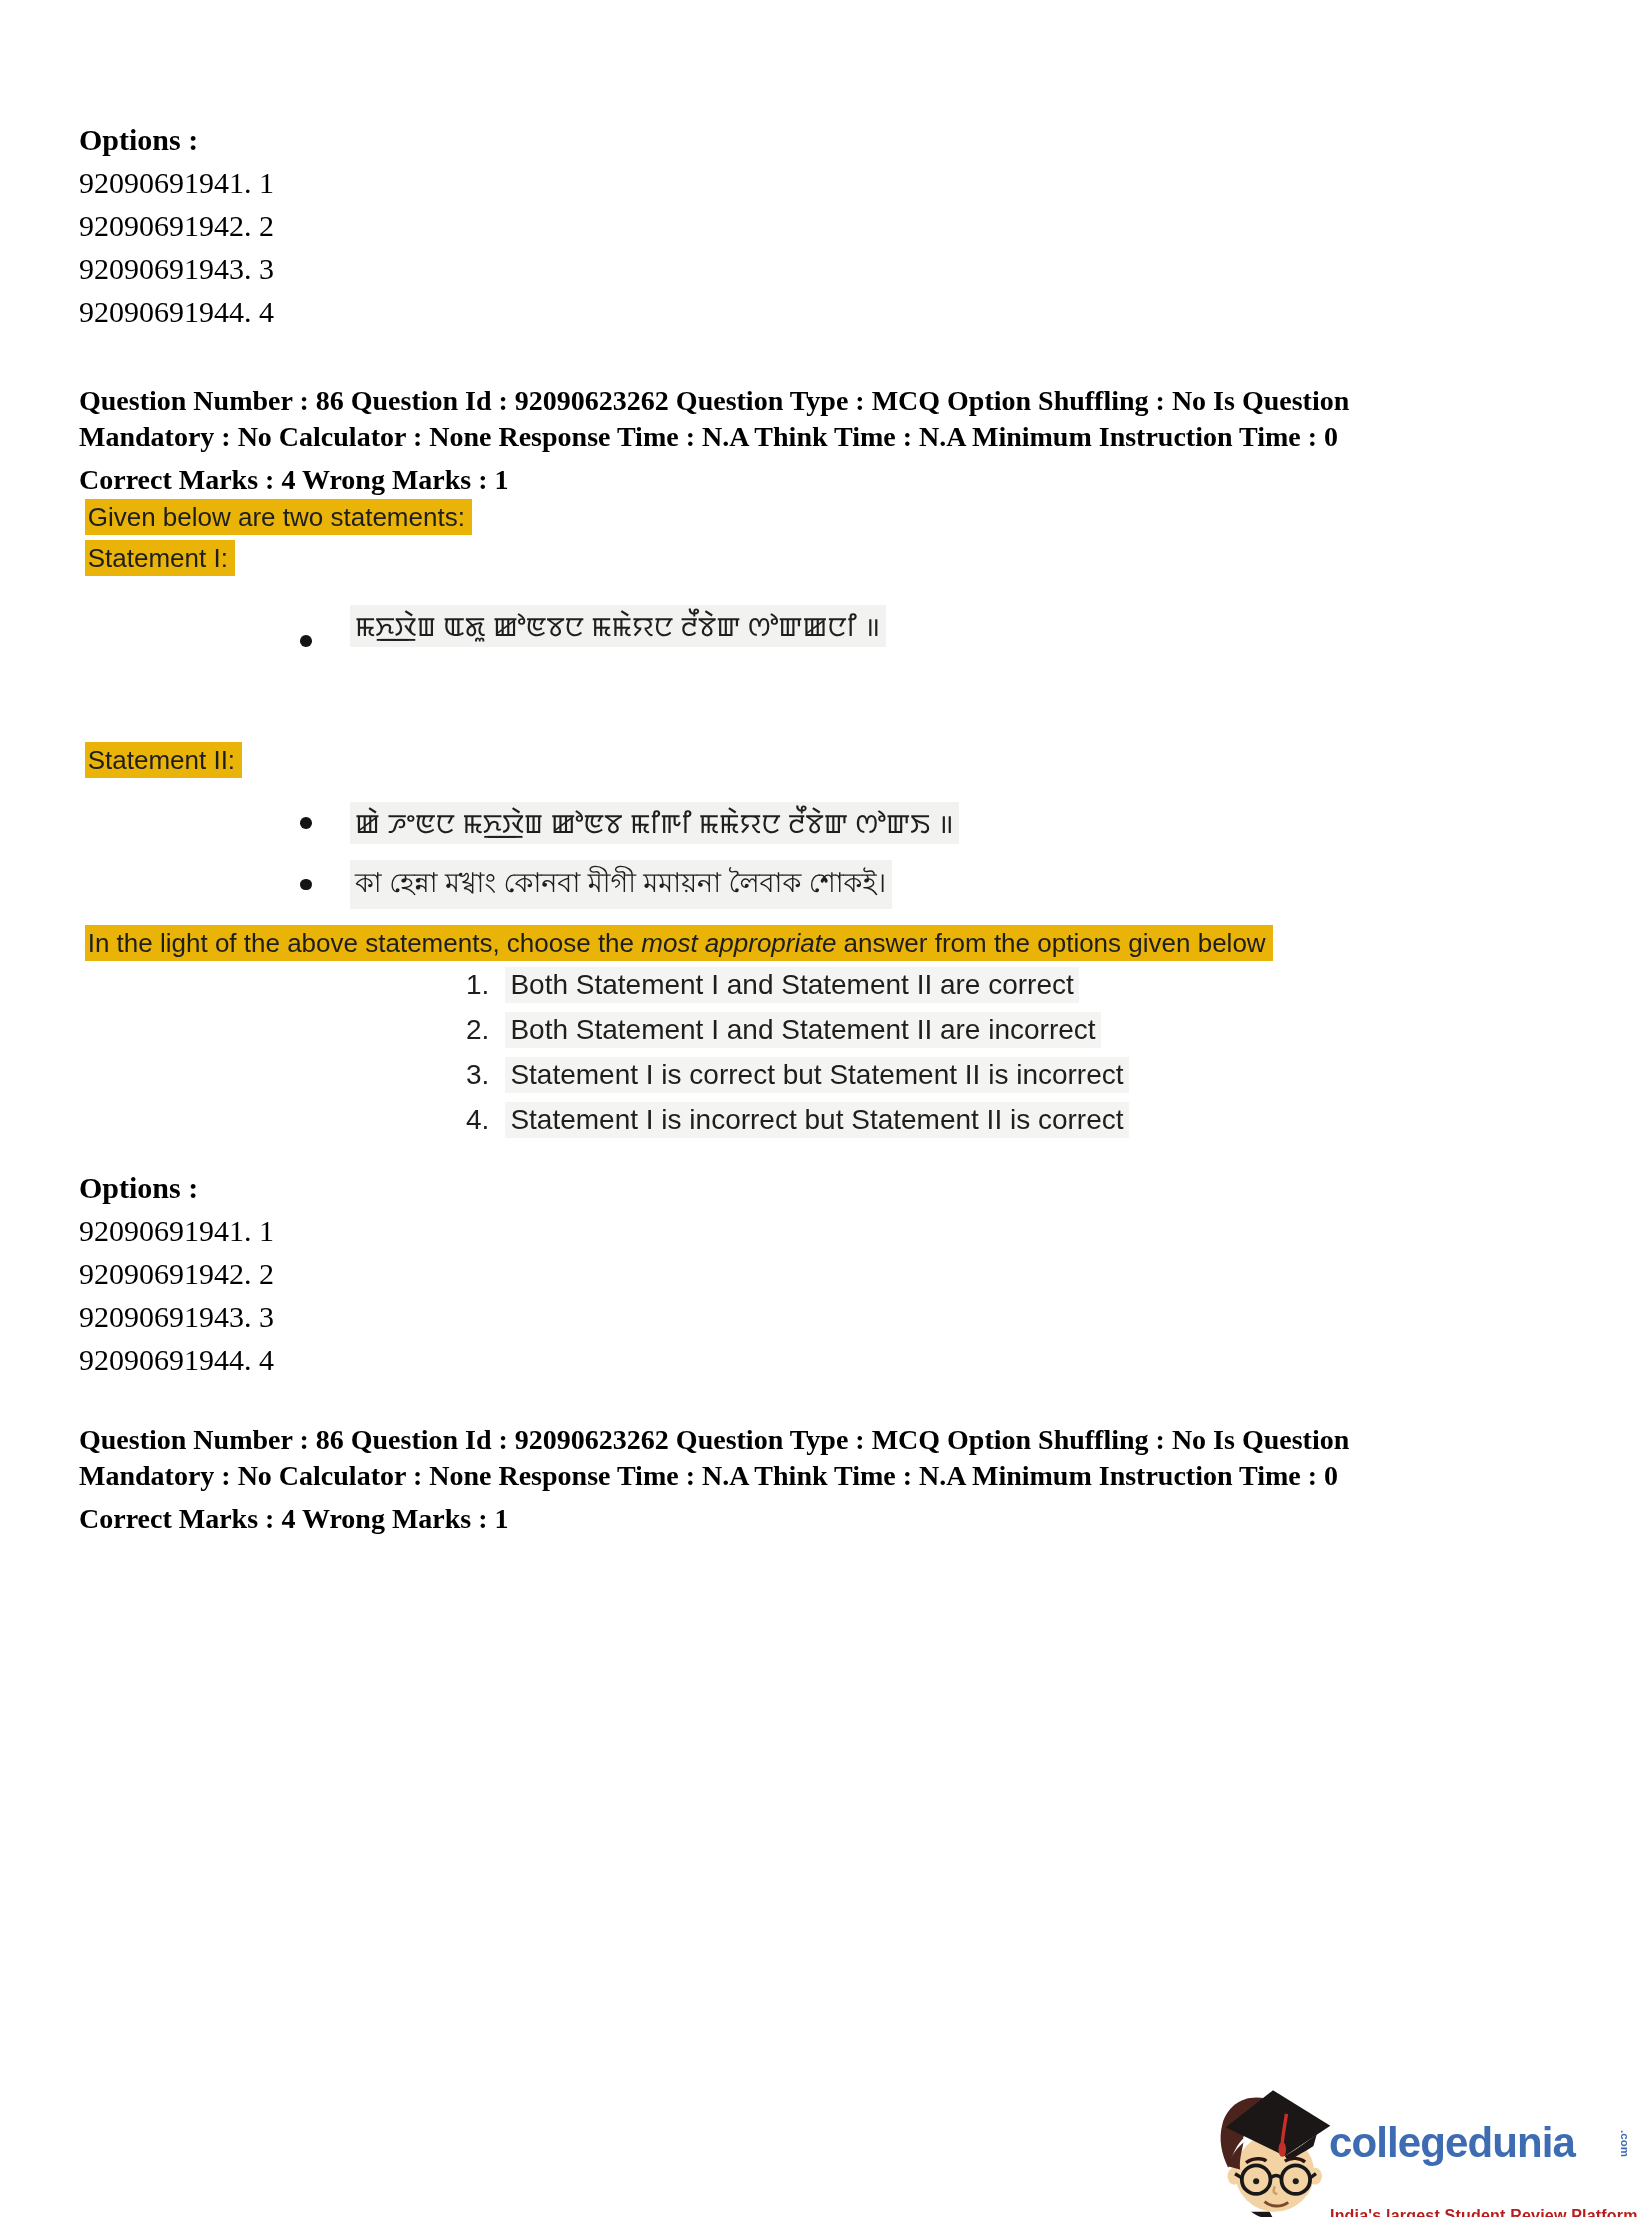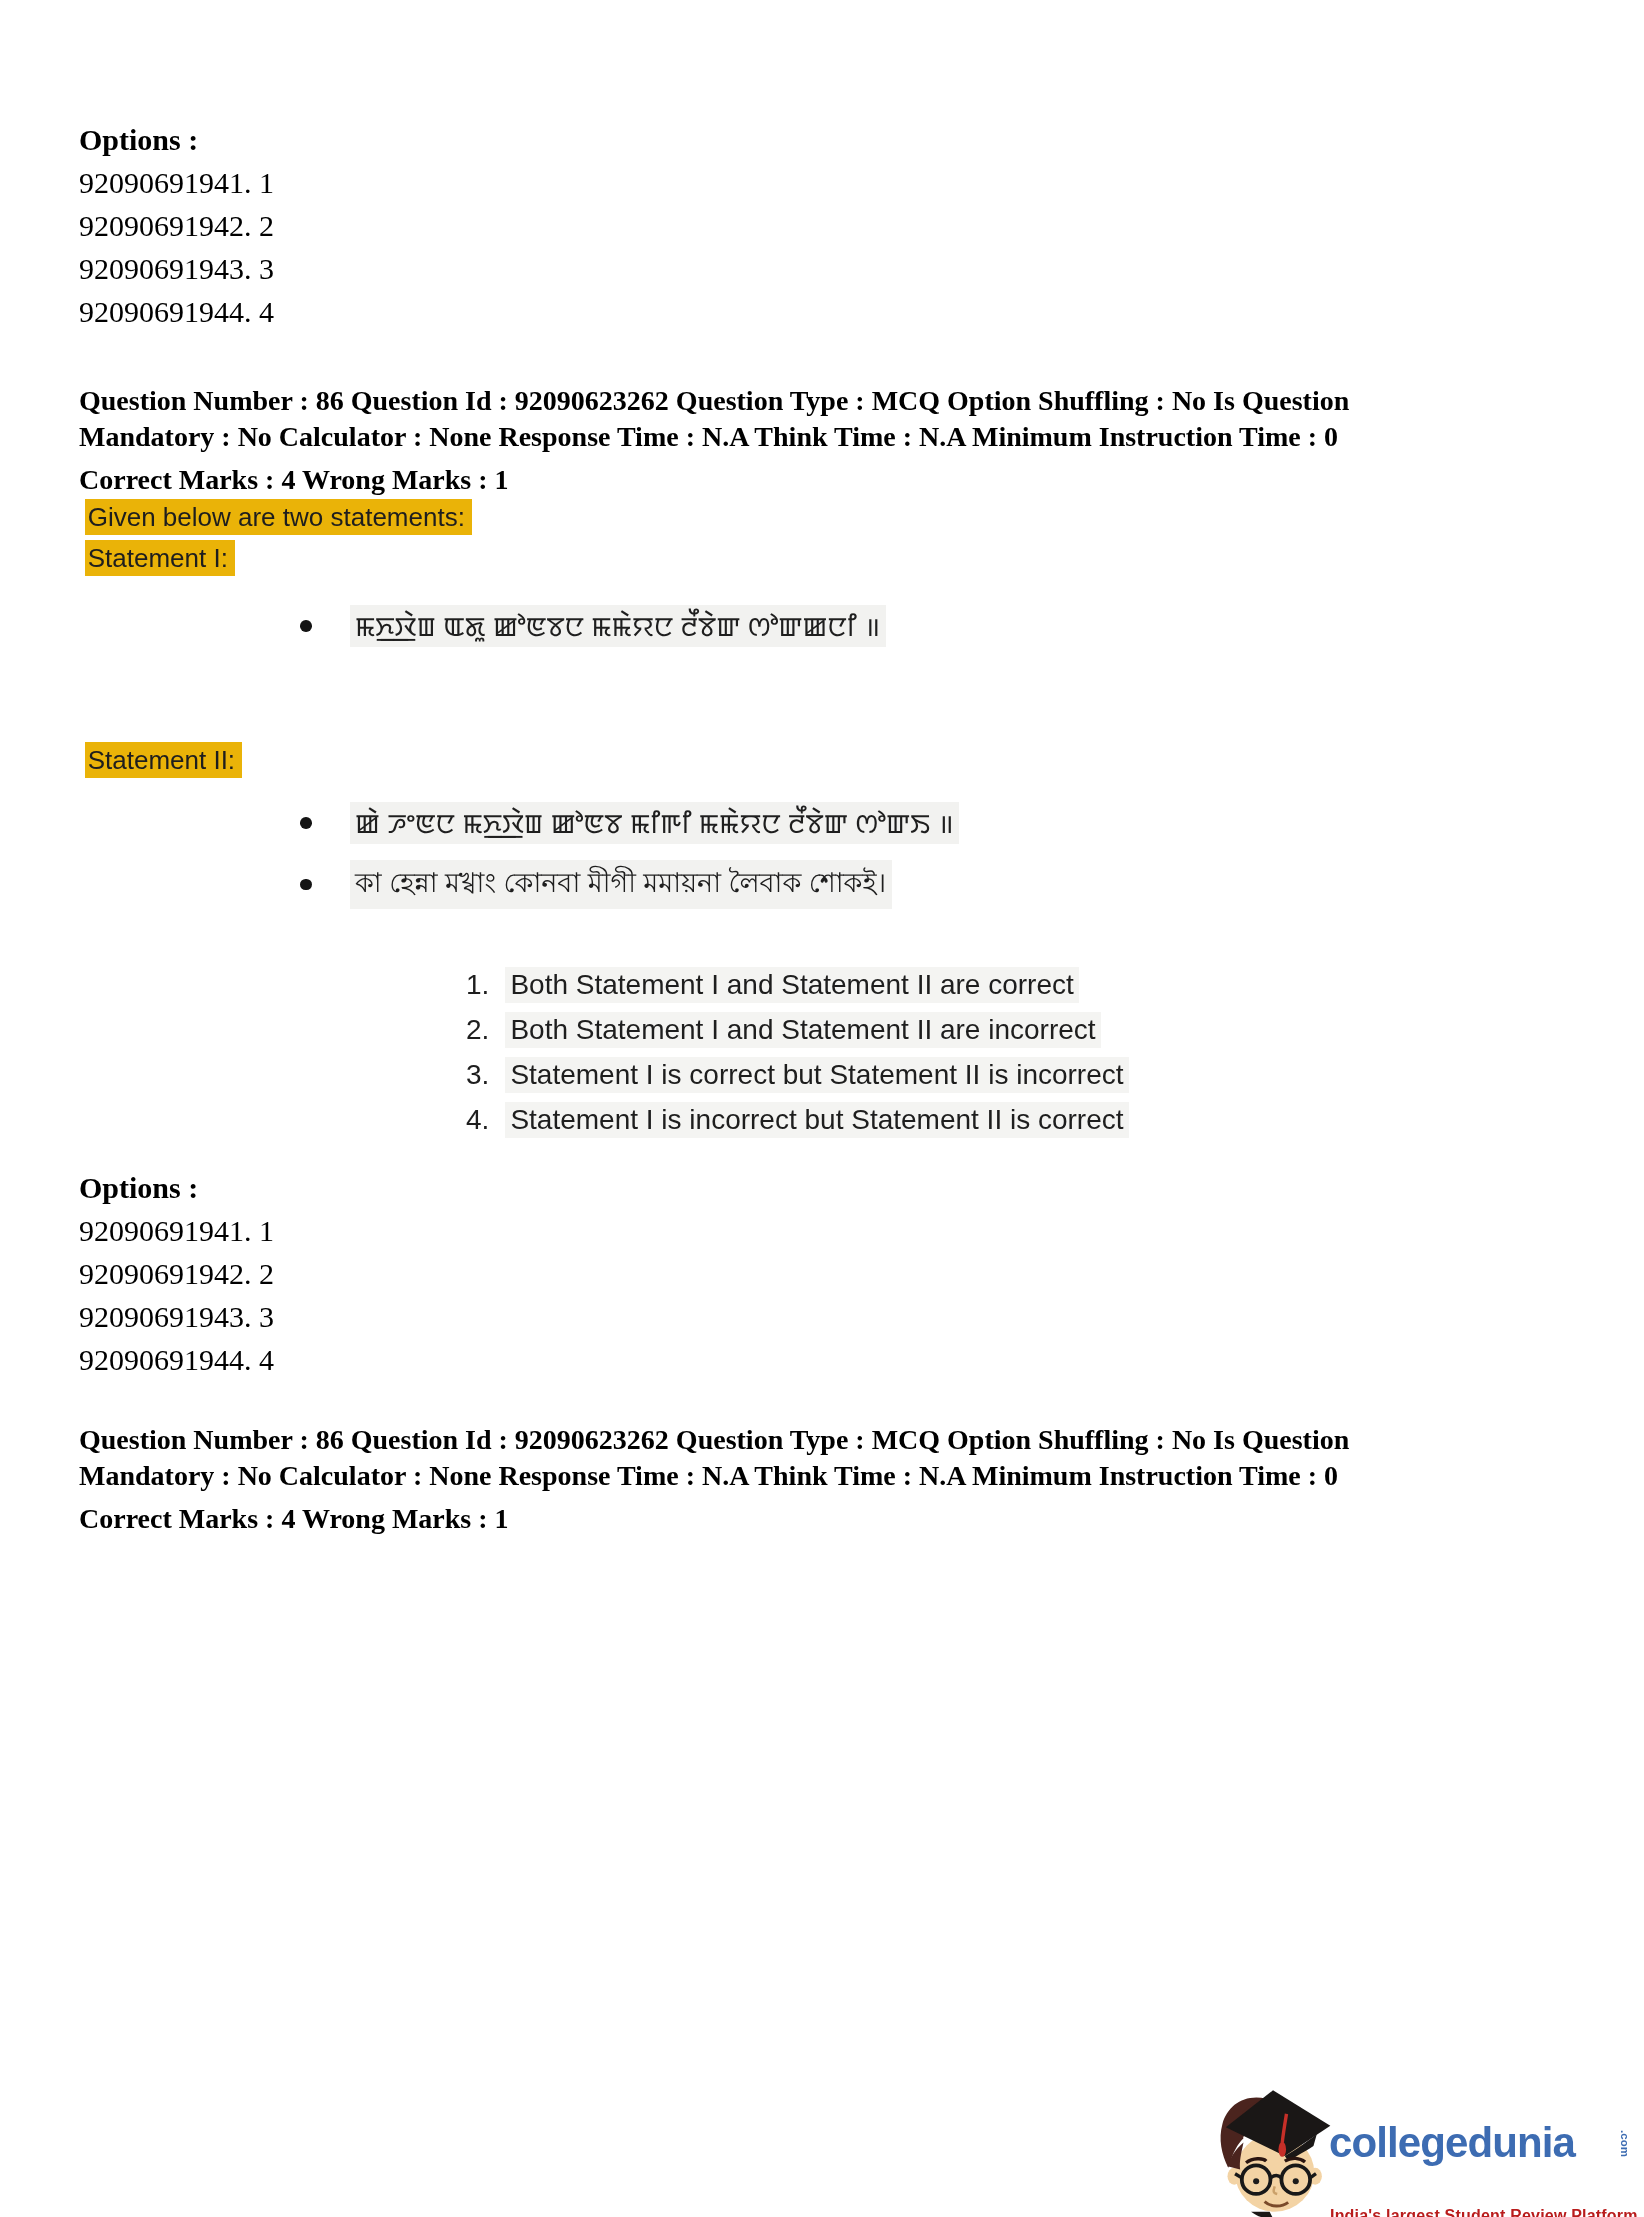--- a/index.html
+++ b/index.html
@@ -82,40 +82,43 @@
   </div>
 
   <div class="scan-line scan" style="top:502px; left:85px;">
     <span class="scan-wash">Given below are two statements:</span>
   </div>
 
   <div class="scan-line scan" style="top:543px; left:85px;">
     <span class="scan-wash">Statement I:</span>
   </div>
 
-  <div class="bullet-row scan" style="top:605px;">
+  <div class="bullet-row scan" style="top:605px;align-items:flex-end;">
     <span class="bullet-dot"></span>
     <span class="bullet-text">ꯃꯈ꯭ꯋꯥꯡ ꯑꯗꯨ ꯀꯣꯟꯕꯅ ꯃꯃꯥꯌꯅ ꯂꯩꯕꯥꯛ ꯁꯣꯛꯀꯅꯤ ॥</span>
   </div>
 
 
   <div class="scan-line scan" style="top:745px; left:85px;">
     <span class="scan-wash">Statement II:</span>
   </div>
 
   <div class="bullet-row scan" style="top:802px;">
     <span class="bullet-dot"></span>
     <span class="bullet-text">ꯀꯥ ꯍꯦꯟꯅ ꯃꯈ꯭ꯋꯥꯡ ꯀꯣꯟꯕ ꯃꯤꯒꯤ ꯃꯃꯥꯌꯅ ꯂꯩꯕꯥꯛ ꯁꯣꯛꯏ ॥</span>
   </div>
 
   <div class="bullet-row scan" style="top:860px;">
     <span class="bullet-dot"></span>
     <span class="bullet-text">কা হেন্না মখ্বাং কোনবা মীগী মমায়না লৈবাক শোকই।</span>
   </div>
 
+  <div class="closing-line scan" style="top:928px;">
+    <span class="scan-wash"><span>In the light of the above statements, choose the </span><span class="it">most appropriate</span><span> answer from the options given below</span></span>
+  </div>
 
   <div class="answer-row scan" style="top:967px;">
     <span class="answer-num">1.</span>
     <span class="answer-text">Both Statement I and Statement II are correct</span>
   </div>
   <div class="answer-row scan" style="top:1012px;">
     <span class="answer-num">2.</span>
     <span class="answer-text">Both Statement I and Statement II are incorrect</span>
   </div>
   <div class="answer-row scan" style="top:1057px;">

